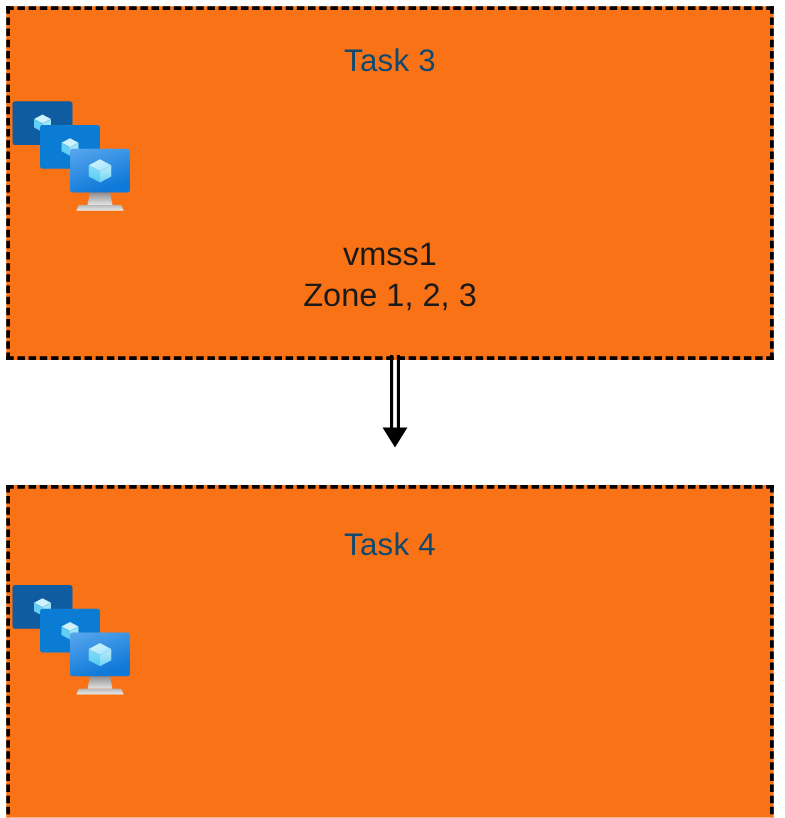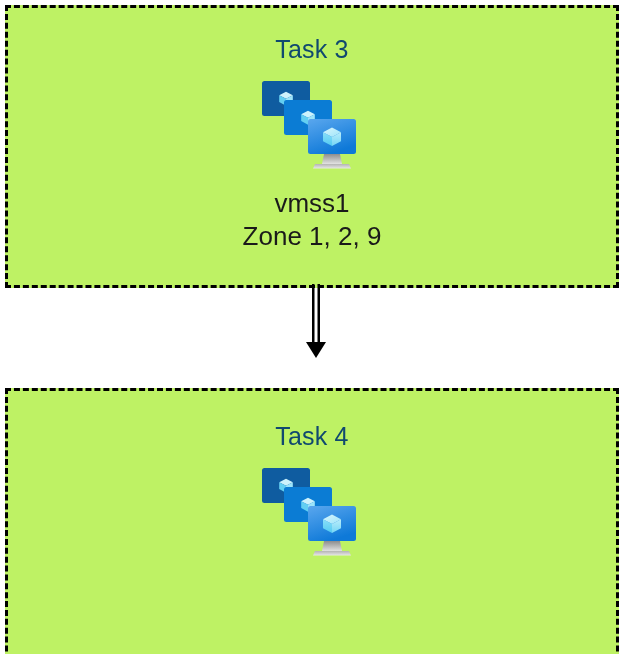--- a/index.html
+++ b/index.html
@@ -18,26 +18,25 @@
   #diagram {
     position: absolute;
     left: 0; top: 0;
     width: 628px;
     height: 654px;
   }
 
   
   .task-box {
     position: absolute;
-    background: #bef264;
+    background: #f97316;
     border: 3px dashed #000000;
     box-sizing: border-box;
     display: flex;
     flex-direction: column;
-    align-items: center;
   }
   #task-box-top {
     left: 5px;
     top: 5px;
     width: 614px;
     height: 283px;
   }
   #task-box-bottom {
     left: 5px;
     top: 358px;
@@ -150,21 +149,21 @@
         <rect x="48" y="40" width="48" height="35" rx="2.5" fill="url(#frontScreenA)"></rect>
         <g transform="translate(72,57.5) scale(0.82)">
           <polygon points="0,-11 11,-5.2 0,0.6 -11,-5.2" fill="url(#cubeTopA)"></polygon>
           <polygon points="-11,-5.2 0,0.6 0,11.5 -11,5.8" fill="url(#cubeLeftA)"></polygon>
           <polygon points="11,-5.2 0,0.6 0,11.5 11,5.8" fill="url(#cubeRightA)"></polygon>
         </g>
       </g>
     </svg>
 
     <div class="caption">vmss1
-Zone 1, 2, 9</div>
+Zone 1, 2, 3</div>
   </div>
 
   <svg id="connector-arrow" viewBox="0 0 40 76">
 
     <rect x="16" y="0" width="2.5" height="60" fill="#000000"></rect>
     <rect x="21.5" y="0" width="2.5" height="60" fill="#000000"></rect>
 
     <polygon points="10,58 30,58 20,74" fill="#000000"></polygon>
   </svg>
 

